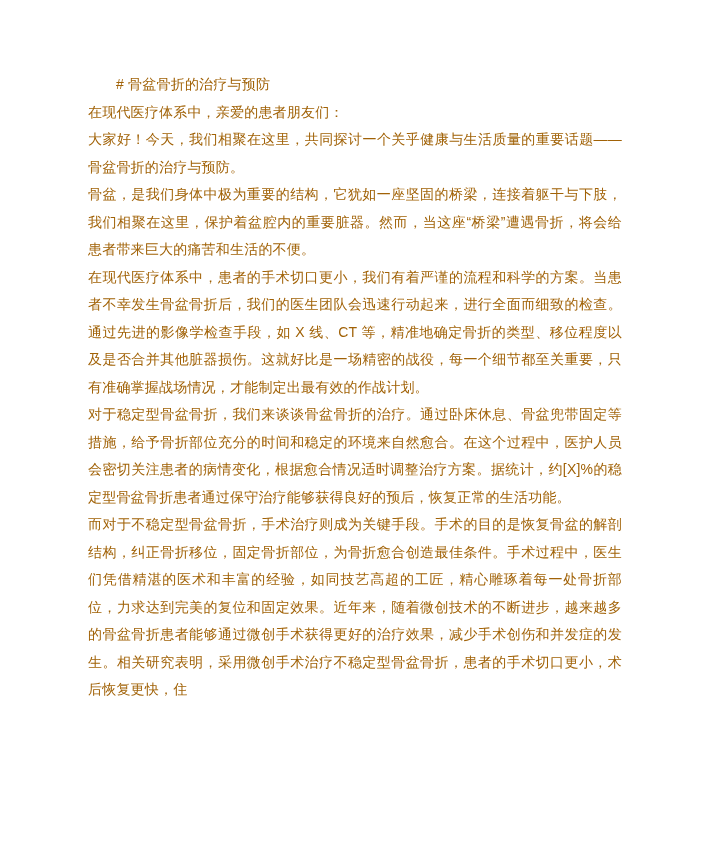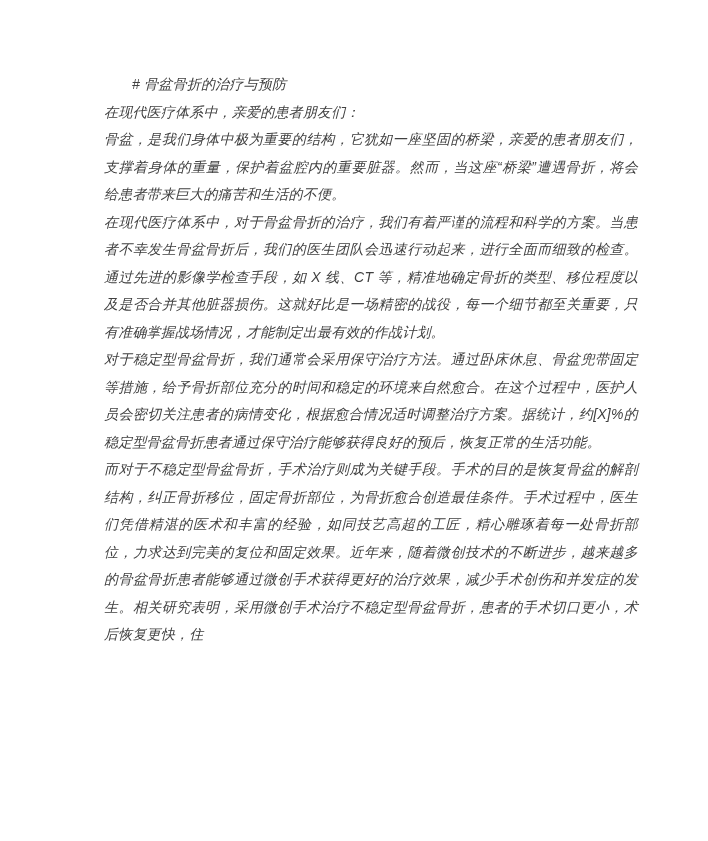--- a/index.html
+++ b/index.html
@@ -10,43 +10,43 @@
   .page {
     position: relative;
     width: 708px;
     height: 841px;
     background: #ffffff;
     overflow: hidden;
   }
   .content {
     position: absolute;
     top: 71px;
-    left: 104px;
+    left: 88px;
     width: 534px;
     font-family: "Liberation Sans", "DejaVu Sans", sans-serif;
     font-size: 14px;
     line-height: 27.5px;
-    color: #404040;
+    color: #a16207;
     text-align: justify;
     letter-spacing: 0.2px;
-    font-style: italic;
   }
   .content p {
     margin: 0;
     padding: 0;
   }
   .heading {
     text-indent: 2em;
   }
 </style>
 </head>
 <body>
 
 <div class="page">
   <div class="content">
     <p class="heading"># 骨盆骨折的治疗与预防</p>
     <p>在现代医疗体系中，亲爱的患者朋友们：</p>
-    <p>骨盆，是我们身体中极为重要的结构，它犹如一座坚固的桥梁，亲爱的患者朋友们，支撑着身体的重量，保护着盆腔内的重要脏器。然而，当这座“桥梁”遭遇骨折，将会给患者带来巨大的痛苦和生活的不便。</p>
-    <p>在现代医疗体系中，对于骨盆骨折的治疗，我们有着严谨的流程和科学的方案。当患者不幸发生骨盆骨折后，我们的医生团队会迅速行动起来，进行全面而细致的检查。通过先进的影像学检查手段，如 X 线、CT 等，精准地确定骨折的类型、移位程度以及是否合并其他脏器损伤。这就好比是一场精密的战役，每一个细节都至关重要，只有准确掌握战场情况，才能制定出最有效的作战计划。</p>
-    <p>对于稳定型骨盆骨折，我们通常会采用保守治疗方法。通过卧床休息、骨盆兜带固定等措施，给予骨折部位充分的时间和稳定的环境来自然愈合。在这个过程中，医护人员会密切关注患者的病情变化，根据愈合情况适时调整治疗方案。据统计，约[X]%的稳定型骨盆骨折患者通过保守治疗能够获得良好的预后，恢复正常的生活功能。</p>
+    <p>大家好！今天，我们相聚在这里，共同探讨一个关乎健康与生活质量的重要话题——骨盆骨折的治疗与预防。</p>
+    <p>骨盆，是我们身体中极为重要的结构，它犹如一座坚固的桥梁，连接着躯干与下肢，我们相聚在这里，保护着盆腔内的重要脏器。然而，当这座“桥梁”遭遇骨折，将会给患者带来巨大的痛苦和生活的不便。</p>
+    <p>在现代医疗体系中，患者的手术切口更小，我们有着严谨的流程和科学的方案。当患者不幸发生骨盆骨折后，我们的医生团队会迅速行动起来，进行全面而细致的检查。通过先进的影像学检查手段，如 X 线、CT 等，精准地确定骨折的类型、移位程度以及是否合并其他脏器损伤。这就好比是一场精密的战役，每一个细节都至关重要，只有准确掌握战场情况，才能制定出最有效的作战计划。</p>
+    <p>对于稳定型骨盆骨折，我们来谈谈骨盆骨折的治疗。通过卧床休息、骨盆兜带固定等措施，给予骨折部位充分的时间和稳定的环境来自然愈合。在这个过程中，医护人员会密切关注患者的病情变化，根据愈合情况适时调整治疗方案。据统计，约[X]%的稳定型骨盆骨折患者通过保守治疗能够获得良好的预后，恢复正常的生活功能。</p>
     <p>而对于不稳定型骨盆骨折，手术治疗则成为关键手段。手术的目的是恢复骨盆的解剖结构，纠正骨折移位，固定骨折部位，为骨折愈合创造最佳条件。手术过程中，医生们凭借精湛的医术和丰富的经验，如同技艺高超的工匠，精心雕琢着每一处骨折部位，力求达到完美的复位和固定效果。近年来，随着微创技术的不断进步，越来越多的骨盆骨折患者能够通过微创手术获得更好的治疗效果，减少手术创伤和并发症的发生。相关研究表明，采用微创手术治疗不稳定型骨盆骨折，患者的手术切口更小，术后恢复更快，住</p>
   </div>
 </div>
 
 </body></html>

